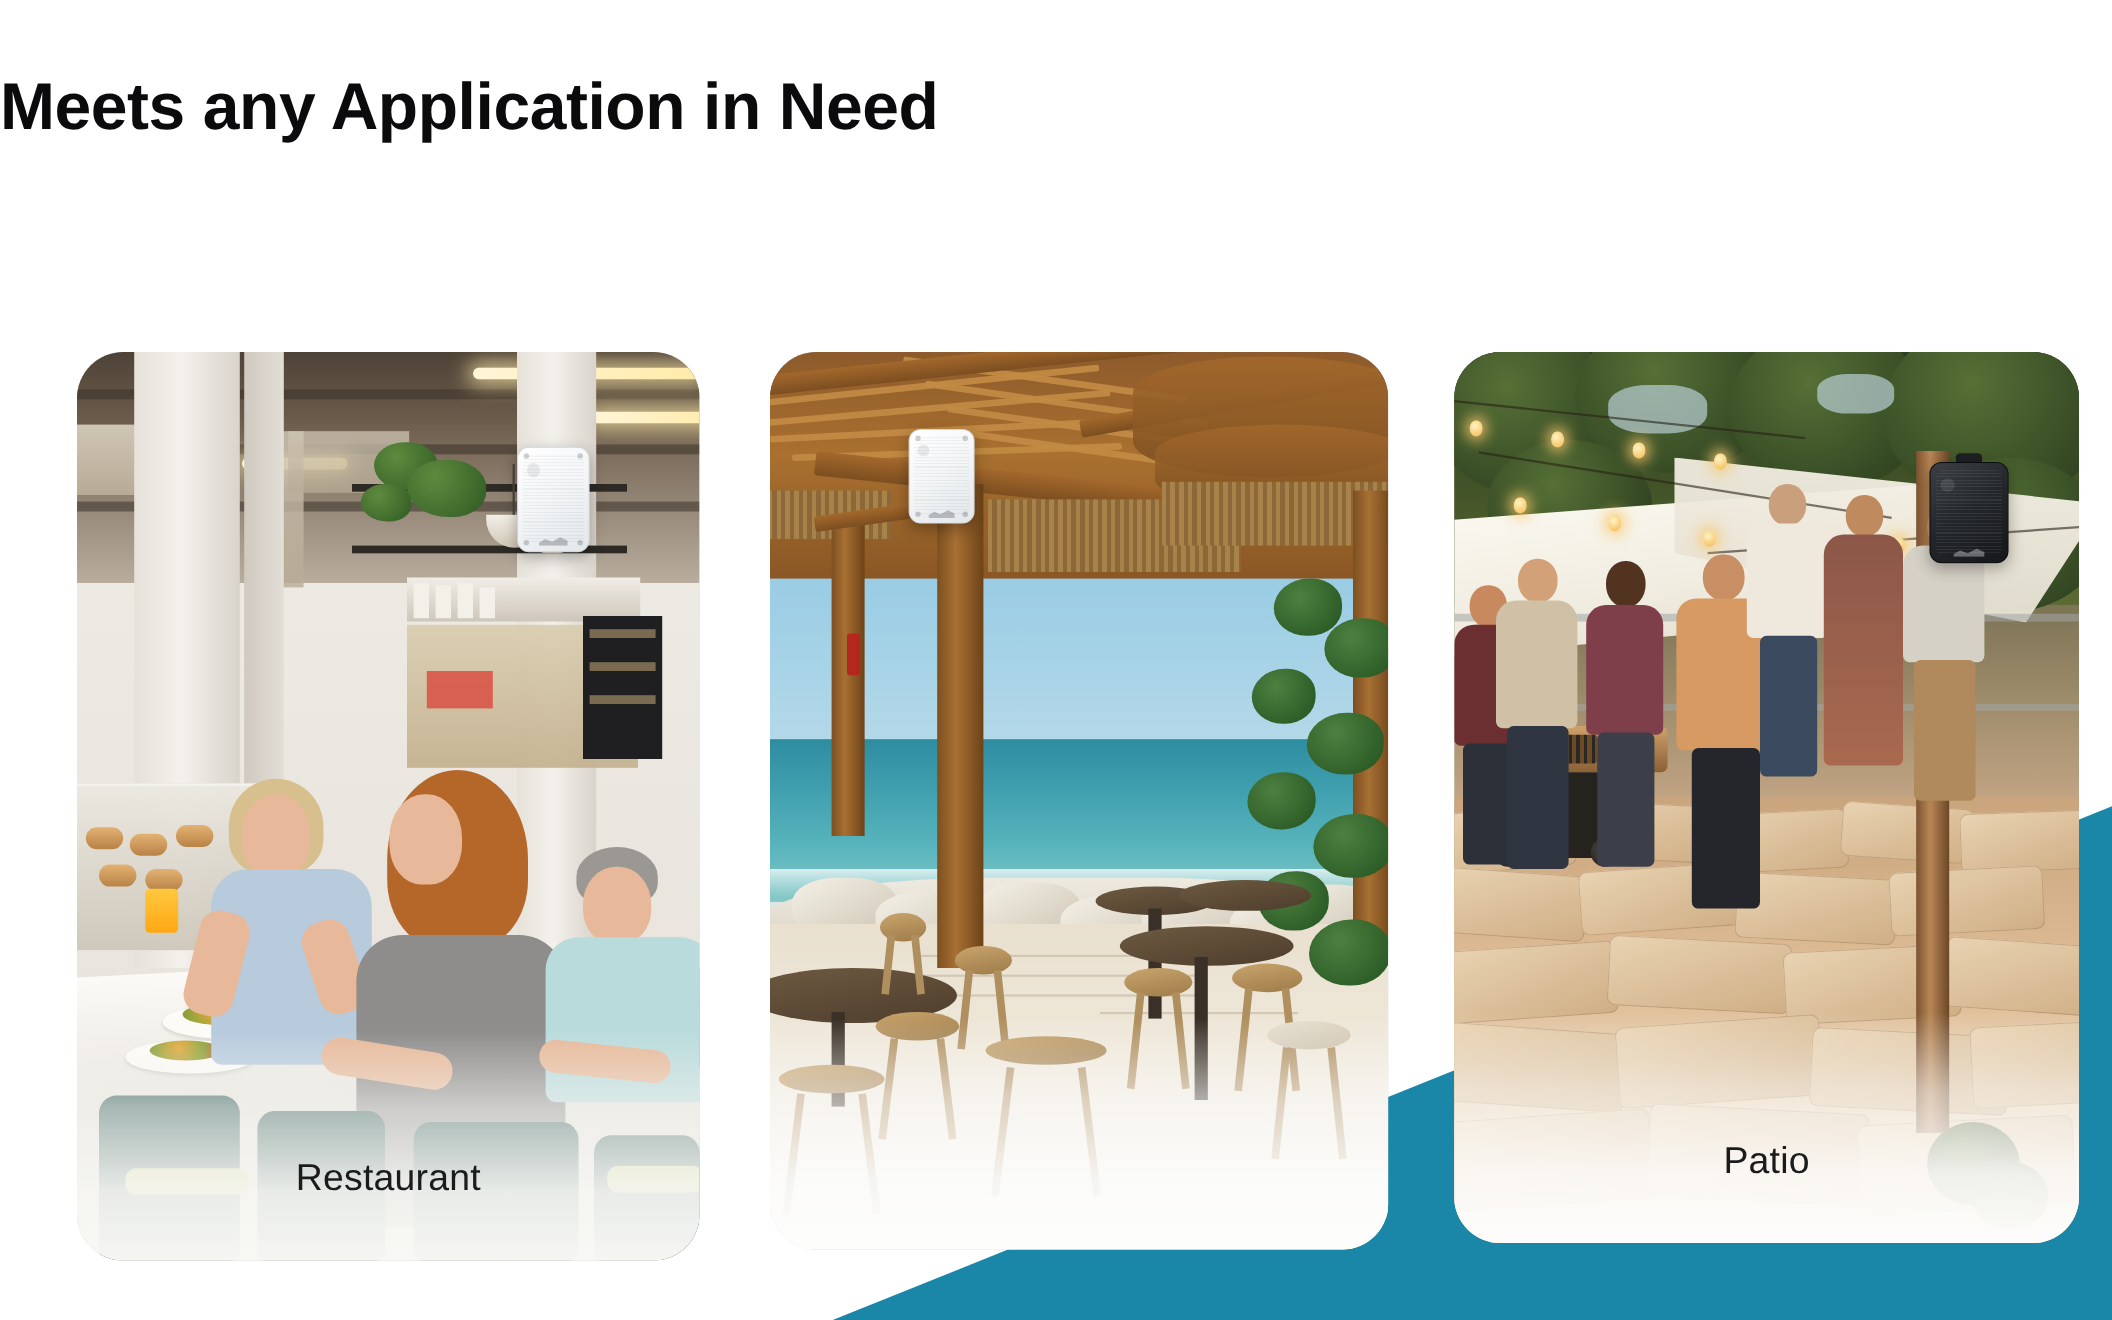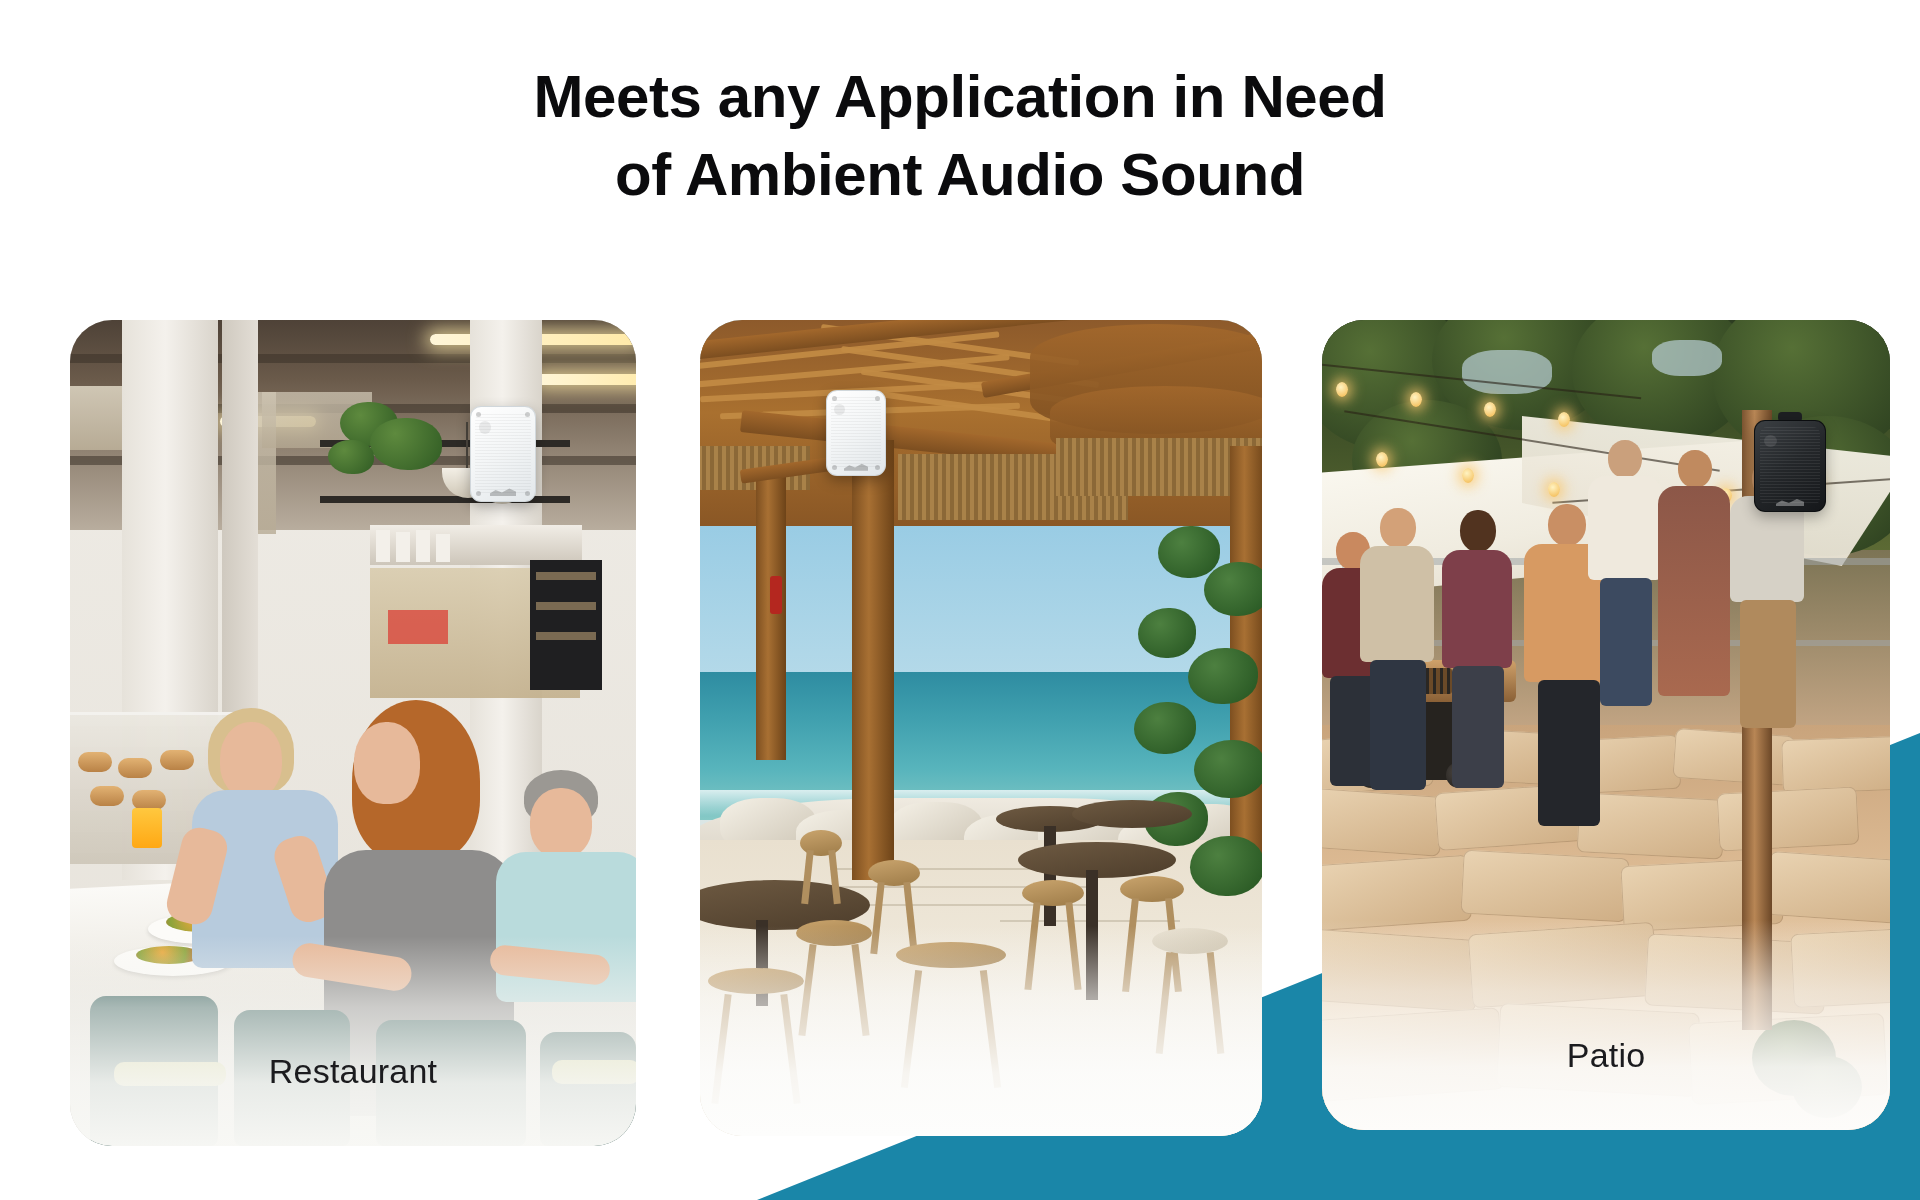--- a/index.html
+++ b/index.html
@@ -17,21 +17,20 @@
     position:absolute;
     left:0; top:0; width:1920px; height:1200px;
     z-index:1;
     pointer-events:none;
   }
 
   
   .title-block{
     position:absolute;
     left:0; top:58px; width:1920px;
-    text-align:center;
     z-index:4;
   }
   .title-line{
     display:block;
     font-size:60px;
     line-height:78px;
     font-weight:700;
     color:#0b0b0d;
     letter-spacing:-0.4px;
   }
@@ -241,21 +240,20 @@
 </style>
 </head>
 <body>
 
 <svg class="teal-wedge" viewBox="0 0 1920 1200" preserveAspectRatio="none" aria-hidden="true">
   <polygon points="1920,733 1920,1200 757,1200" fill="#1a86a8"></polygon>
 </svg>
 
 <div class="title-block">
   <span class="title-line">Meets any Application in Need</span>
-  <span class="title-line">of Ambient Audio Sound</span>
 </div>
 
 <div class="cards">
 
   <div class="card c1">
     <div class="photo p1">
 
       <div class="ceiling"></div>
       <div class="ceil-beam" style="left:0;top:34px;width:100%;"></div>
       <div class="ceil-beam" style="left:0;top:84px;width:100%;"></div>

